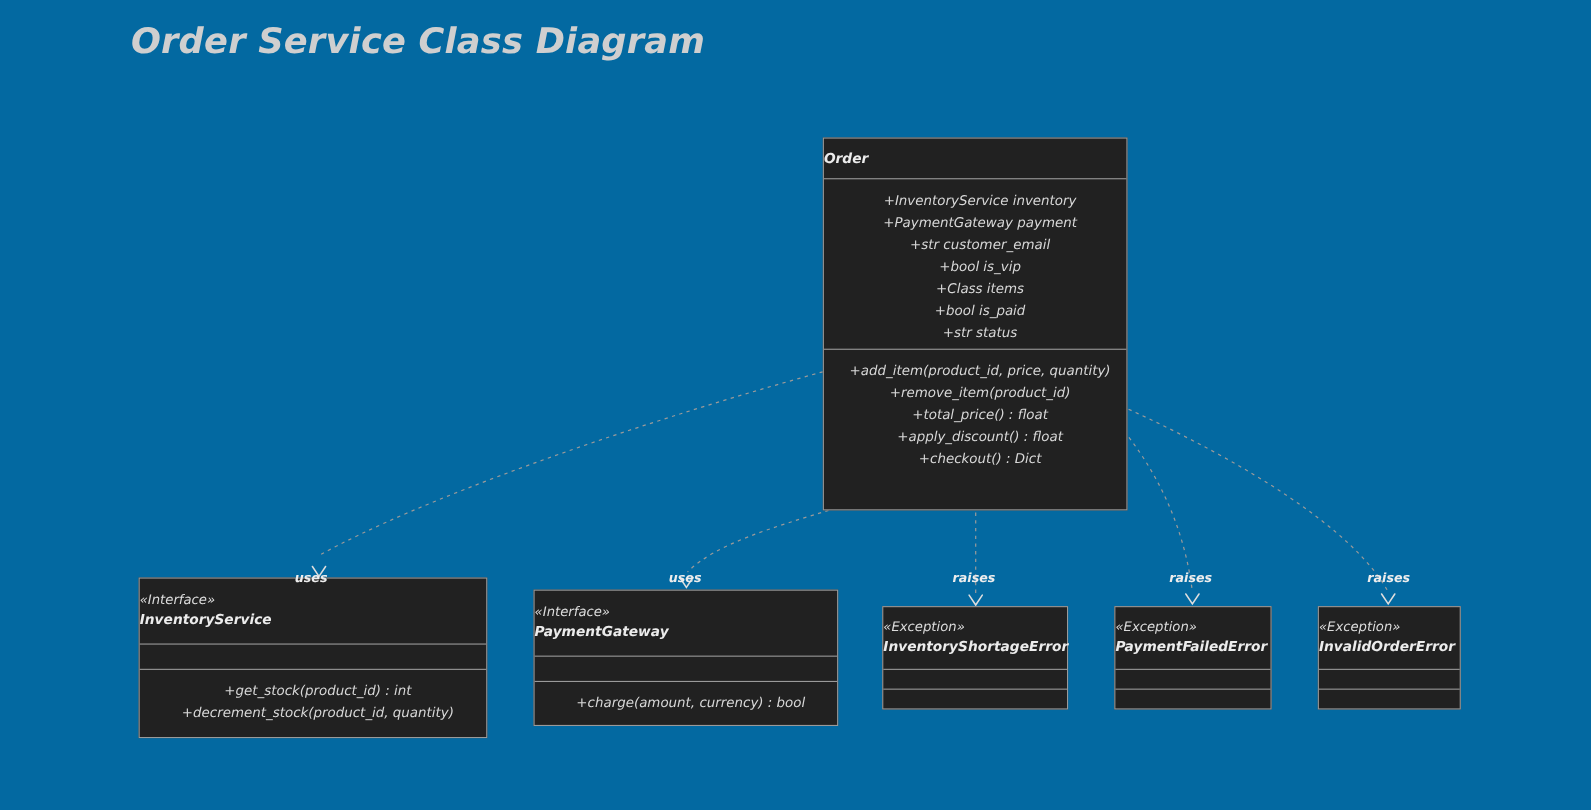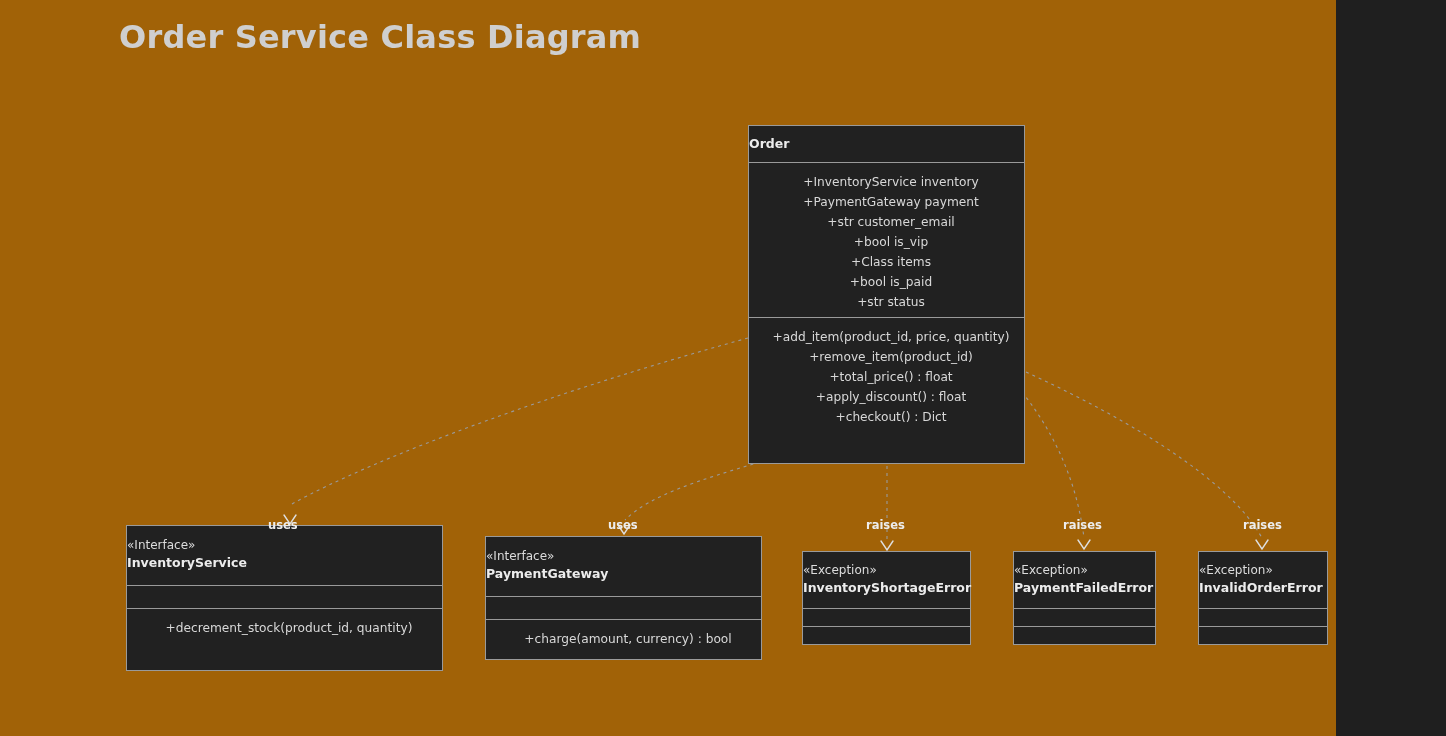--- a/index.html
+++ b/index.html
@@ -2,25 +2,26 @@
 <html><head>
 <meta charset="utf-8">
 <style>
   html, body {
     margin: 0;
     padding: 0;
     background: #1f1f1f;
   }
   #canvas {
     position: relative;
-    width: 1336px;
+    width: 1446px;
     height: 736px;
-    background: #a16207;
+    background: #0369a1;
     overflow: hidden;
     font-family: "DejaVu Sans", "Liberation Sans", sans-serif;
+    font-style: italic;
   }
   #page-title {
     position: absolute;
     left: 119px;
     top: 18px;
     font-size: 32px;
     font-weight: bold;
     color: #cfcfcf;
     letter-spacing: 0.2px;
     white-space: nowrap;
@@ -133,20 +134,21 @@
     </div>
   </div>
 
   <div class="uml-box" style="left:126px; top:525px; width:317px; height:146px;">
     <div class="compartment hdr" style="height:59px; padding-top:10px;">
       <span class="stereotype">«Interface»</span>
       <span class="cname">InventoryService</span>
     </div>
     <div class="compartment" style="height:23px;"></div>
     <div class="compartment members-pad" style="height:62px;">
+      <span class="member">+get_stock(product_id) : int</span>
       <span class="member">+decrement_stock(product_id, quantity)</span>
     </div>
   </div>
 
   <div class="uml-box" style="left:485px; top:536px; width:277px; height:124px;">
     <div class="compartment hdr" style="height:59px; padding-top:10px;">
       <span class="stereotype">«Interface»</span>
       <span class="cname">PaymentGateway</span>
     </div>
     <div class="compartment" style="height:23px;"></div>

